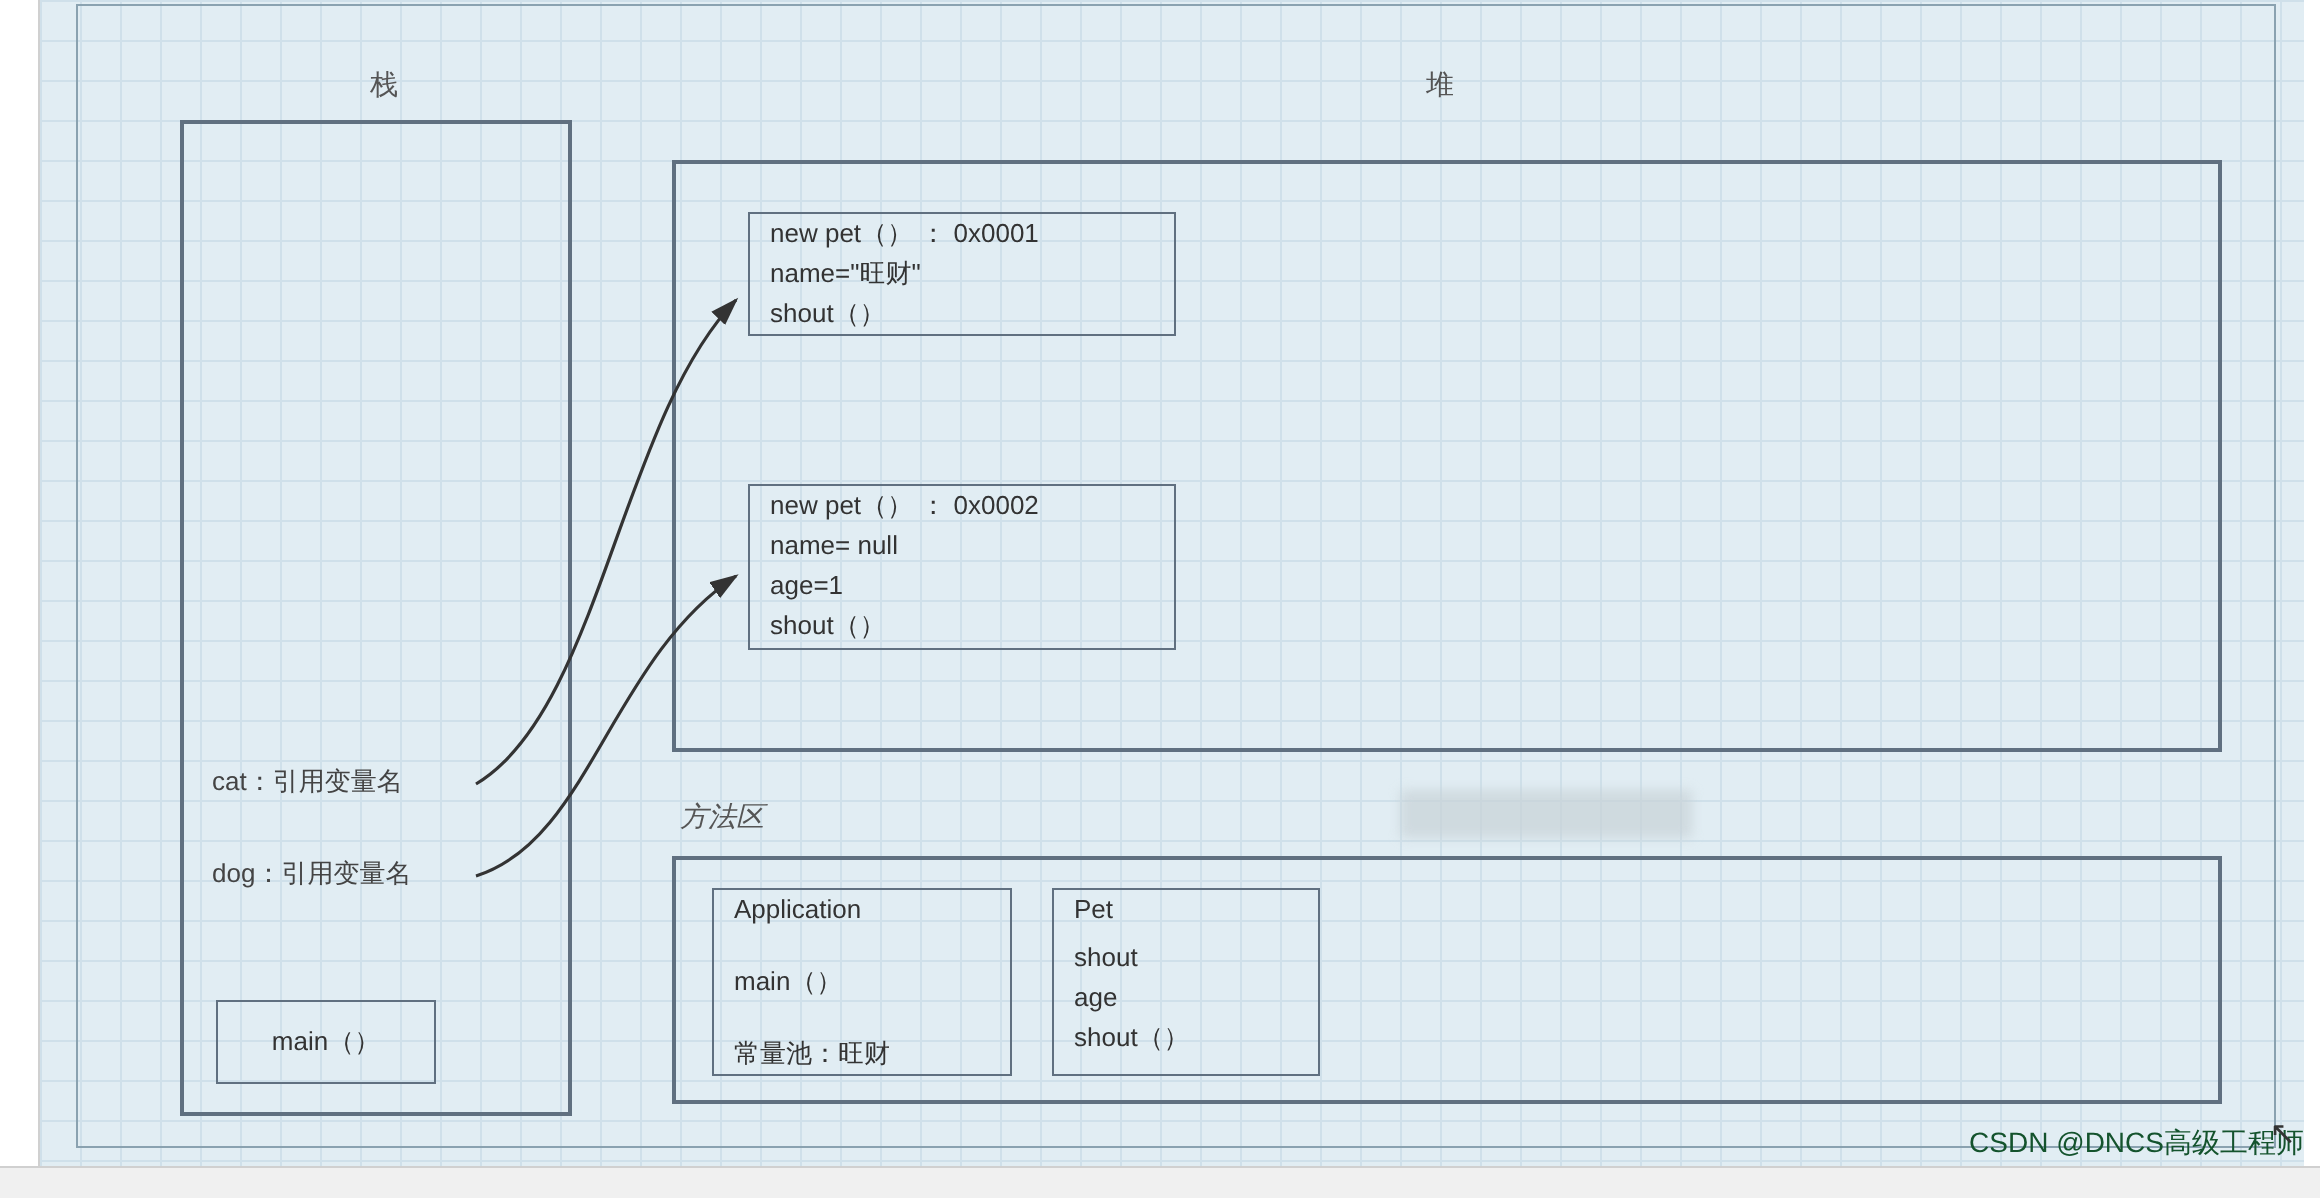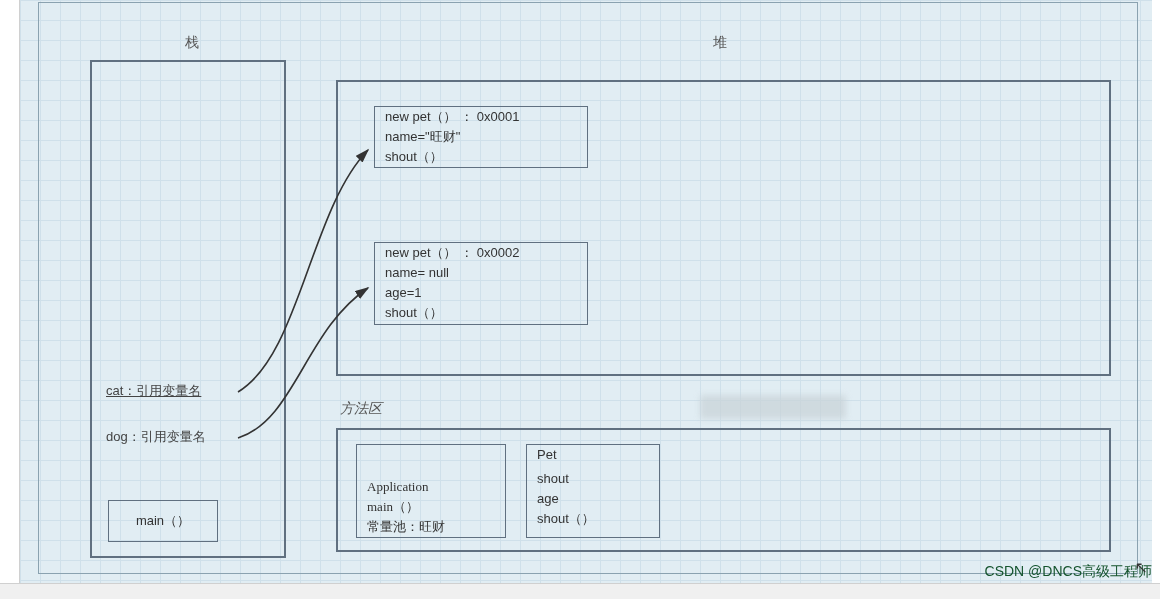--- a/index.html
+++ b/index.html
@@ -123,21 +123,21 @@
 <div class="left-margin"></div>
 <div class="grid-bg"></div>
 <div class="bottom-scroll"></div>
 
 <div class="outer-frame"></div>
 
 <div class="label" style="left:185px; top:34px;">栈</div>
 <div class="label" style="left:713px; top:34px;">堆</div>
 
 <div class="stack-box">
-  <div class="stacktext" style="top:320px;text-decoration:underline;">cat：引用变量名</div>
+  <div class="stacktext" style="top:320px;">cat：引用变量名</div>
   <div class="stacktext" style="top:366px;">dog：引用变量名</div>
   <div class="mainbox">
     <span>main（）</span>
   </div>
 </div>
 
 <div class="heap-box">
   <div class="inner" style="left:36px; top:24px; width:214px;">
     <div>new pet（） ： 0x0001</div>
     <div>name="旺财"</div>
@@ -148,21 +148,21 @@
     <div>name= null</div>
     <div>age=1</div>
     <div>shout（）</div>
   </div>
 </div>
 
 <div class="label" style="left:340px; top:400px;font-style:italic;">方法区</div>
 <div class="smudge"></div>
 
 <div class="methodarea-box">
-  <div class="inner" style="left:18px; top:14px; width:150px; height:94px; display:flex; flex-direction:column; justify-content:flex-end;font-family:Liberation Serif, serif;">
+  <div class="inner" style="left:18px; top:14px; width:150px; height:94px; display:flex; flex-direction:column; justify-content:space-between;">
     <div>Application</div>
     <div>main（）</div>
     <div>常量池：旺财</div>
   </div>
   <div class="inner" style="left:188px; top:14px; width:134px; height:94px;">
     <div>Pet</div>
     <div style="height:4px;"></div>
     <div>shout</div>
     <div>age</div>
     <div>shout（）</div>

